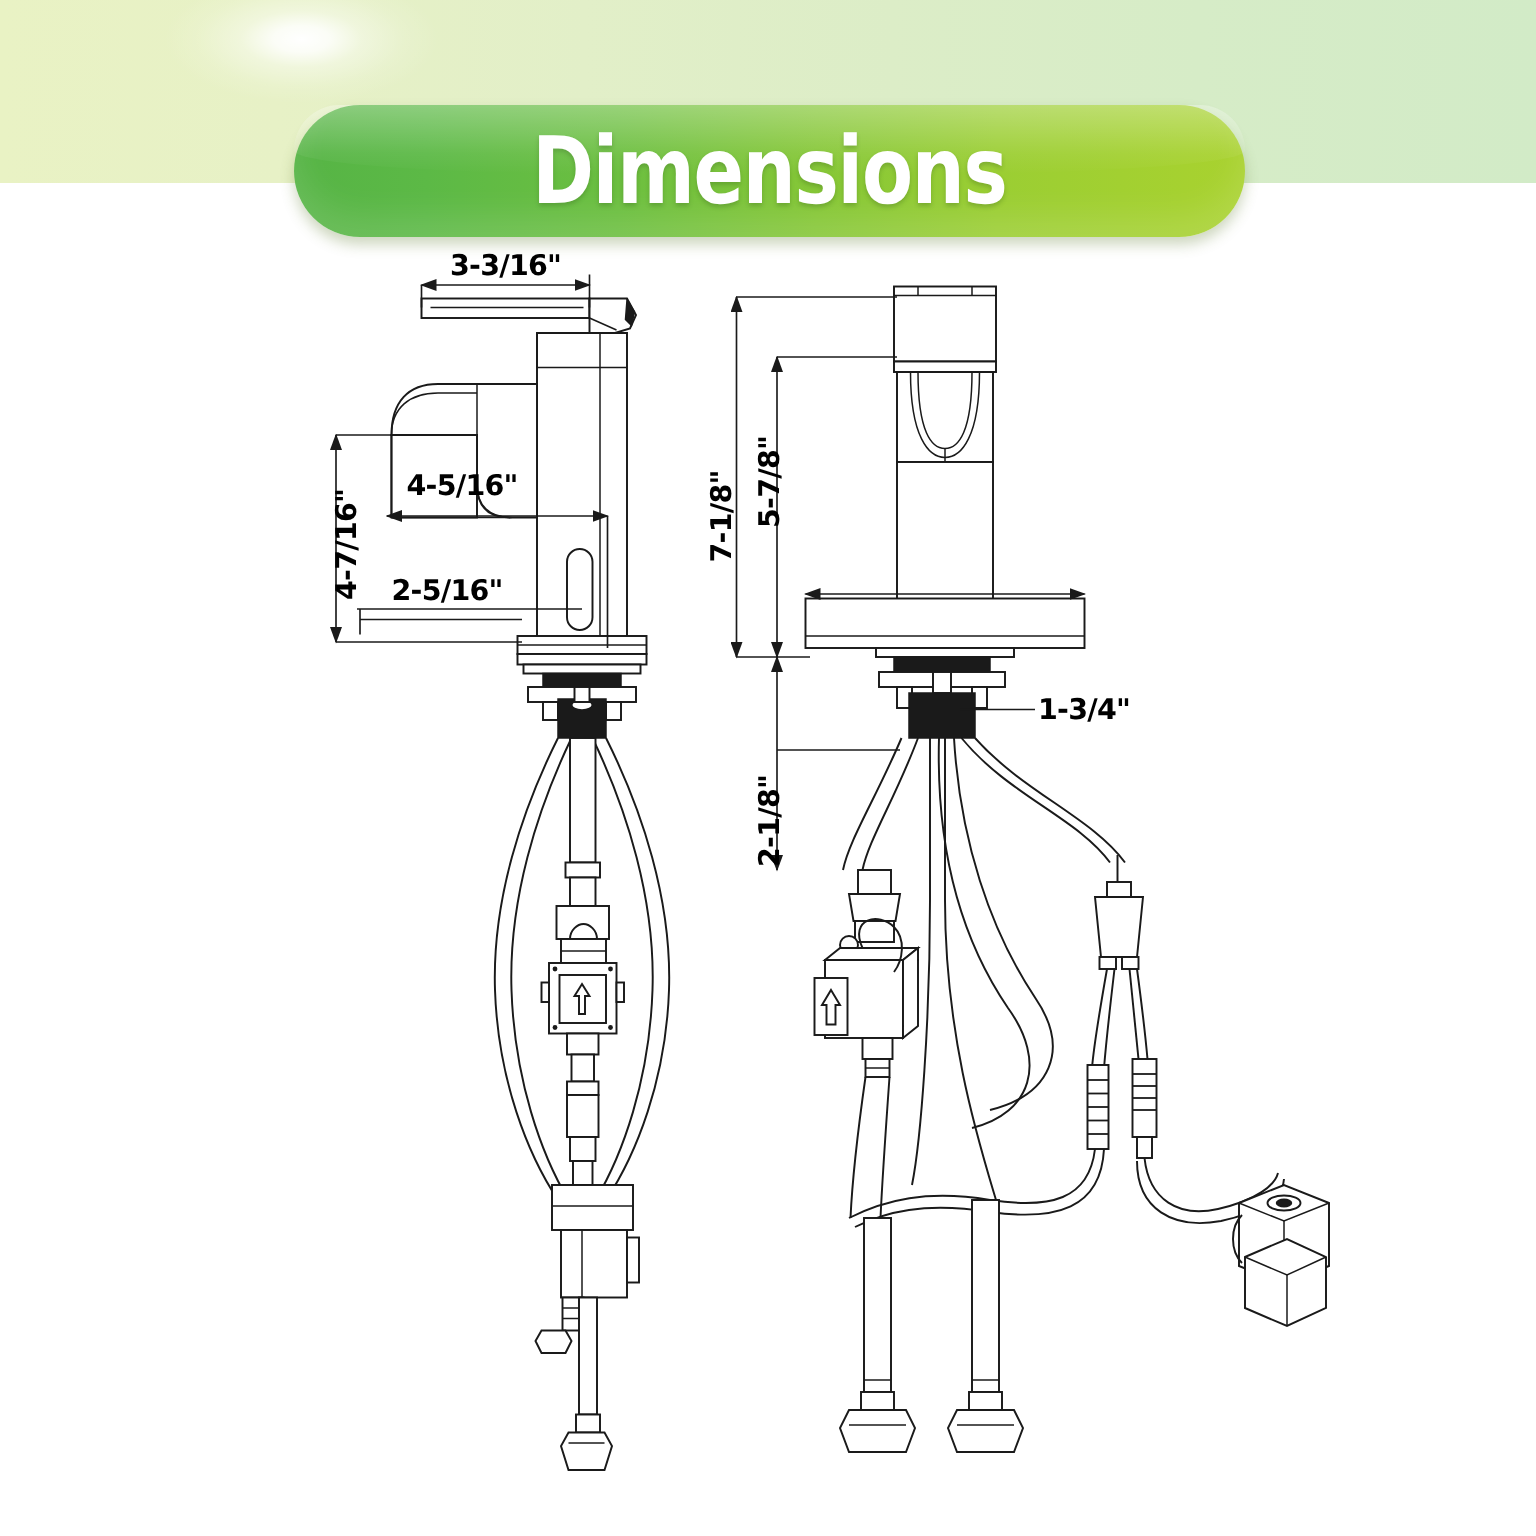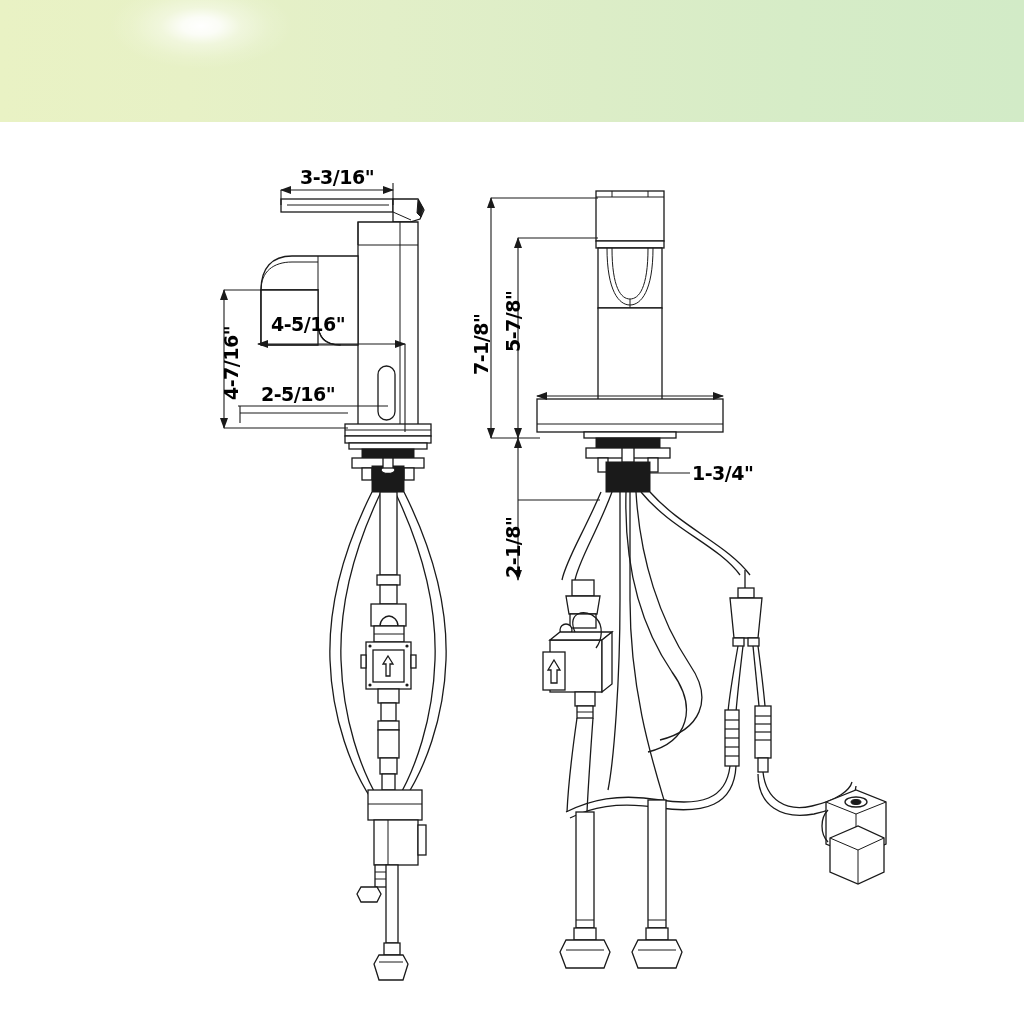--- a/index.html
+++ b/index.html
@@ -123,20 +123,25 @@
     transform: rotate(-90deg);
   }
 </style>
 </head>
 <body>
 
 <div id="page">
 
   <div id="top-band"></div>
 
+  <div id="banner">
+    <div id="banner-rim"></div>
+    <div id="banner-inner-sheen"></div>
+    <div id="banner-title">Dimensions</div>
+  </div>
   <div id="banner-glare"></div>
 
   <svg id="drawing" viewBox="0 0 1024 1024">
     <defs>
       <marker id="arrR" markerWidth="11" markerHeight="8" refX="10" refY="4" orient="auto" markerUnits="userSpaceOnUse">
         <path d="M0,0 L11,4 L0,8 z" fill="#1a1a1a"></path>
       </marker>
       <marker id="arrL" markerWidth="11" markerHeight="8" refX="1" refY="4" orient="auto" markerUnits="userSpaceOnUse">
         <path d="M11,0 L0,4 L11,8 z" fill="#1a1a1a"></path>
       </marker>

